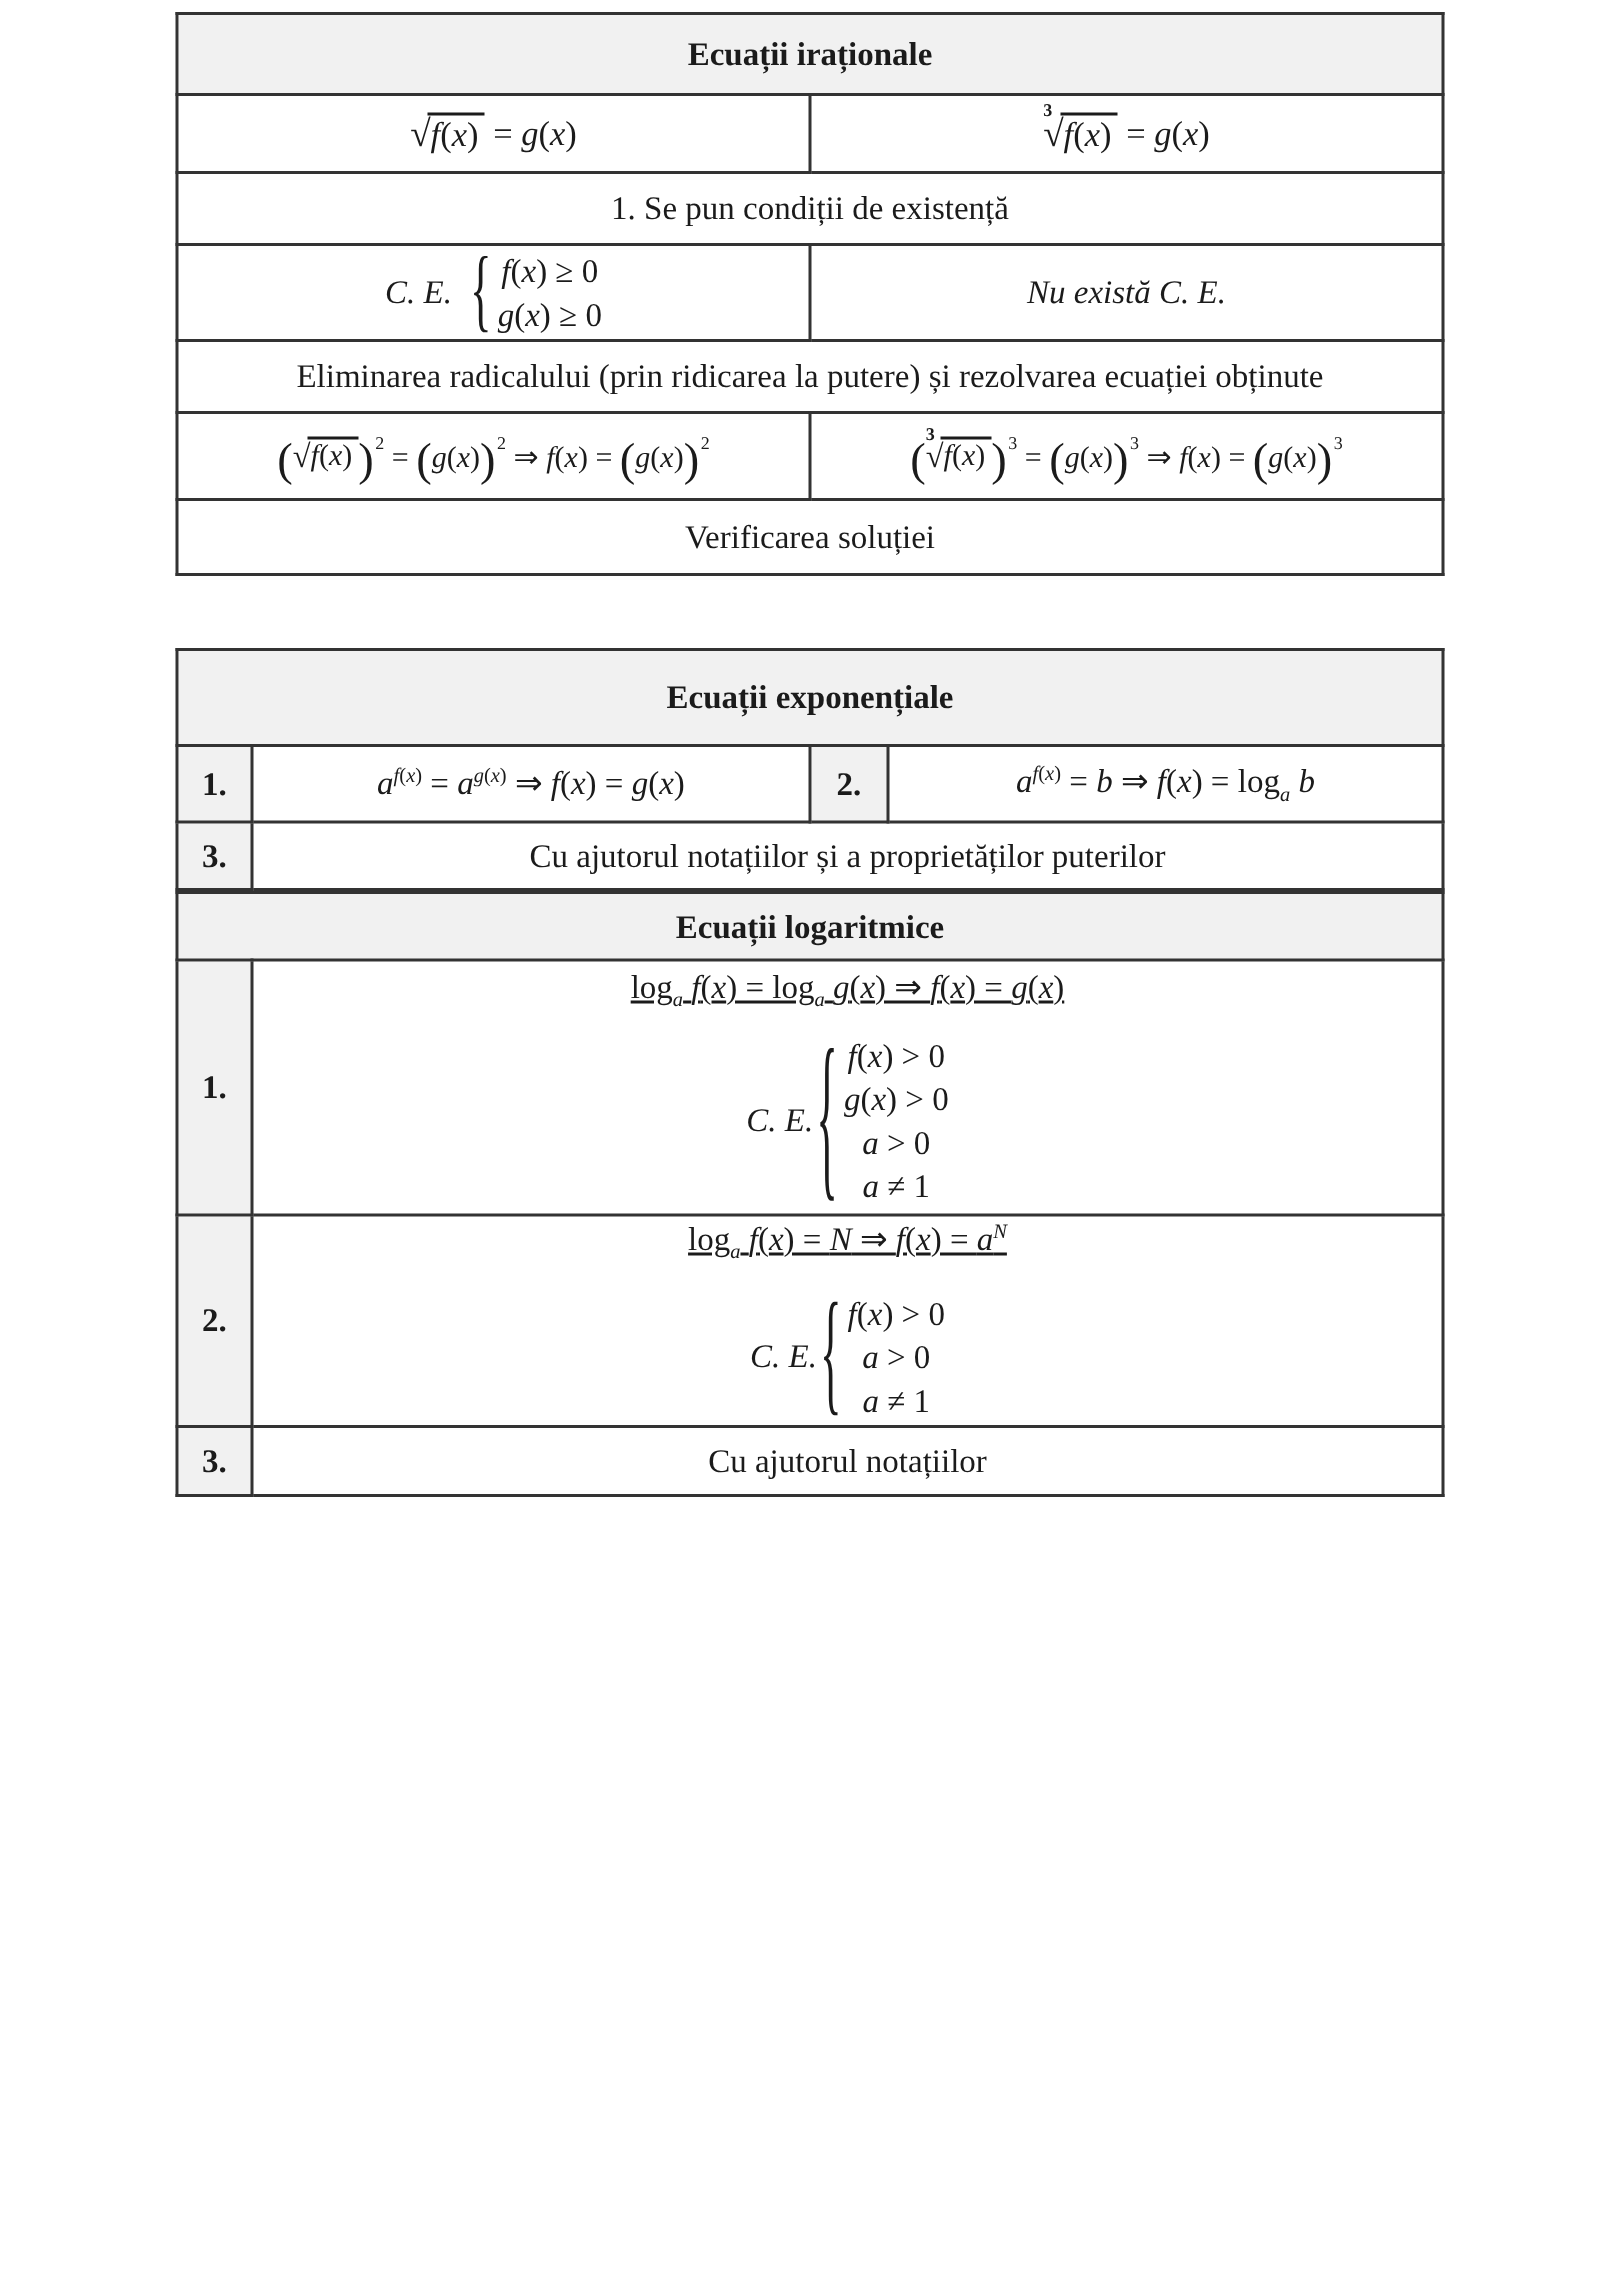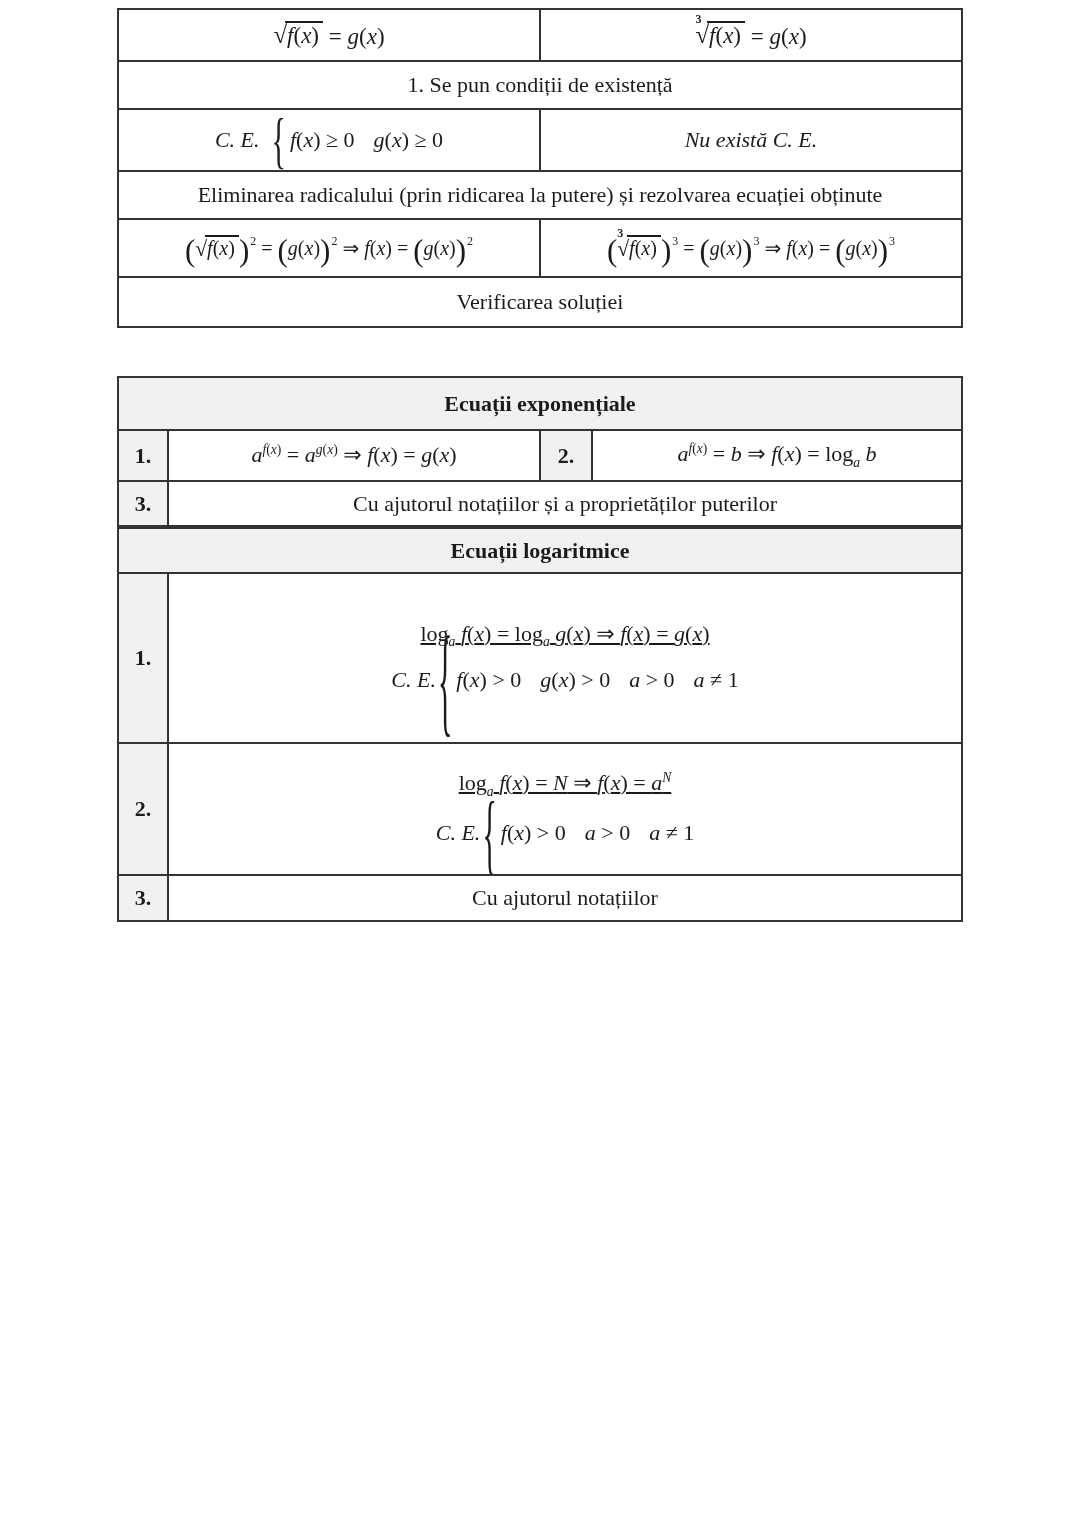--- a/index.html
+++ b/index.html
@@ -47,21 +47,21 @@
 
   sup { font-size:0.62em; }
   sub { font-size:0.62em; }
 
   
   .sys { display:inline-flex; align-items:center; }
   .brc { display:inline-block; line-height:1; font-weight:400; margin-right:4px; }
   .b2 { font-size:30px; transform:scaleY(2.05) scaleX(1.0); }
   .b3 { font-size:30px; transform:scaleY(3.05) scaleX(1.0); }
   .b4 { font-size:30px; transform:scaleY(4.1) scaleX(1.0); }
-  .col { display:inline-flex; flex-direction:row; text-align:center;gap:19px; }
+  .col { display:inline-flex; flex-direction:column; text-align:center; }
   .col > span { line-height:1.32; white-space:nowrap; }
   .col.ctr { align-items:center; }
 
   .ceblock { display:flex; justify-content:center; align-items:center; }
   .ceblock .lbl { margin-right:12px; }
   .ceblock.tight .lbl { margin-right:2px; }
 
   .topcell { vertical-align:top; padding-top:8px; }
   .eqline { text-align:center; white-space:nowrap;text-decoration:underline; }
   .gap14 { margin-top:14px; }
@@ -72,20 +72,23 @@
 
 <div class="sheet" style="--page-bg: #ffffff; --header-bg: #f1f1f1; --border: #333333; --text: #1b1b1b;">
 
 
   <table class="tbl t1">
     <colgroup>
         <col style="width:422px">
         <col style="width:422px">
       </colgroup>
     <tbody>
+        <tr style="height:54px">
+      <td colspan="2" class="hdr">Ecuații iraționale</td>
+    </tr>
     <tr style="height:52px">
       <td class="math mathlg"><span class="rt">
               <span class="rs">√</span>
               <span class="rad"><i>f</i>(<i>x</i>)</span>
             </span> = <i>g</i>(<i>x</i>)</td>
       <td class="math mathlg"><span class="rt">
               <span class="idx">3</span>
               <span class="rs">√</span>
               <span class="rad"><i>f</i>(<i>x</i>)</span>
             </span> = <i>g</i>(<i>x</i>)</td>
@@ -129,21 +132,21 @@
     </table>
 
   <table class="tbl t2">
     <colgroup>
         <col style="width:50px">
         <col style="width:372px">
         <col style="width:52px">
         <col style="width:370px">
       </colgroup>
     <tbody>
-        <tr style="height:53px">
+        <tr style="height:64px">
       <td colspan="4" class="hdr">Ecuații exponențiale</td>
     </tr>
     <tr style="height:51px">
       <td class="numcell">1.</td>
       <td class="math"><i>a</i><sup><i>f</i>(<i>x</i>)</sup> = <i>a</i><sup><i>g</i>(<i>x</i>)</sup> ⇒ <i>f</i>(<i>x</i>) = <i>g</i>(<i>x</i>)</td>
       <td class="numcell">2.</td>
       <td class="math"><i>a</i><sup><i>f</i>(<i>x</i>)</sup> = <i>b</i> ⇒ <i>f</i>(<i>x</i>) = log<sub><i>a</i></sub> <i>b</i></td>
     </tr>
     <tr style="height:45px">
       <td class="numcell">3.</td>

